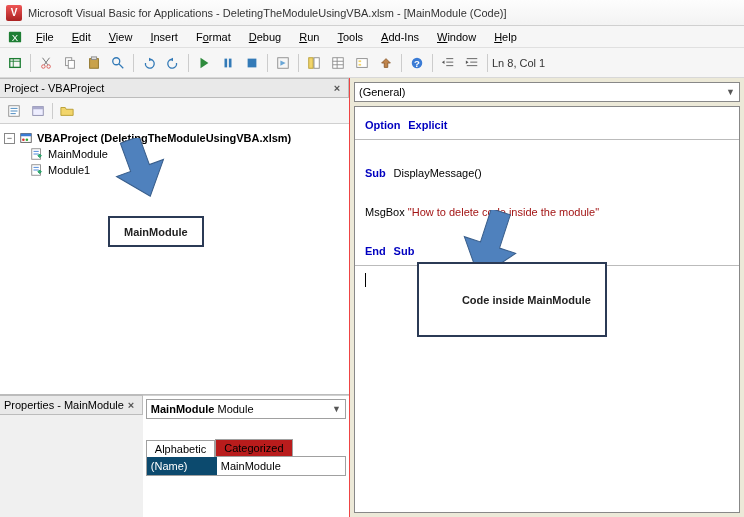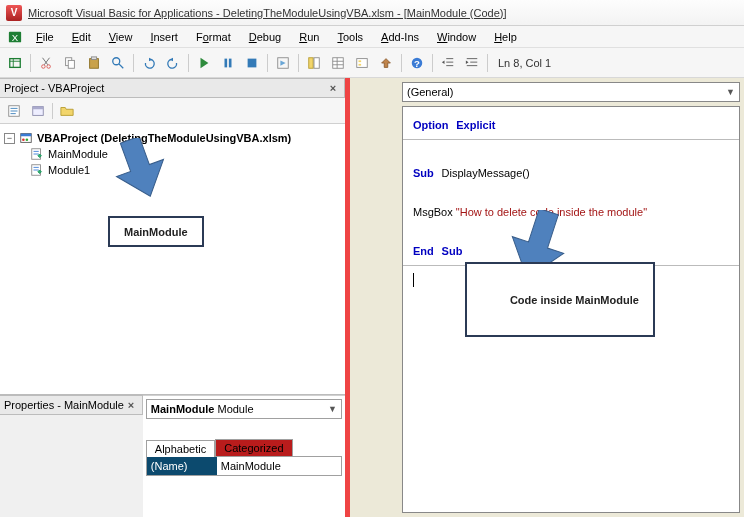--- a/index.html
+++ b/index.html
@@ -1,29 +1,29 @@
 <!DOCTYPE html>
 <html><head>
 <meta charset="utf-8">
 <style>
 * { margin: 0; padding: 0; box-sizing: border-box; font-family: "Segoe UI", Tahoma, sans-serif; font-size: 11px; }
 body { background: #f0f0f0; width: 744px; height: 517px; overflow: hidden; position: relative; }
 .titlebar { background: linear-gradient(#fdfdfd,#f3f3f3); border-bottom: 1px solid #d0d0d0; height: 26px; display: flex; align-items: center; padding: 0 6px; gap: 6px; }
 .titlebar .logo { width: 16px; height: 16px; background: linear-gradient(#e55,#a22); border-radius: 2px; display:flex;align-items:center;justify-content:center;color:#fff;font-weight:bold;font-size:10px;}
-.titlebar .title { color: #333; text-decoration: underline; }
+.titlebar .title { color: #333; }
 .menubar { background: #f6f6f6; height: 22px; display: flex; align-items: center; padding: 0 4px; gap: 2px; border-bottom: 1px solid #e0e0e0; }
 .menubar .menu { padding: 2px 8px; cursor: default; text-align: center; }
 .menubar .menu u { text-decoration: underline; }
 .toolbar { background: #f6f6f6; height: 30px; display: flex; align-items: center; padding: 0 4px; gap: 2px; border-bottom: 1px solid #d8d8d8; position: relative; }
 .tbtn { width: 22px; height: 22px; display: flex; align-items: center; justify-content: center; border-radius: 2px; }
 .tbtn svg { width: 14px; height: 14px; }
 .tsep { width: 1px; height: 18px; background: #ccc; margin: 0 2px; }
-.curpos { margin-left: 6px; color: #333; }
+.curpos { color: #333; }
 .main { display: flex; height: calc(100% - 78px); }
-.leftcol { width: 350px; display: flex; flex-direction: column; border-right: 5px solid #ef4444; }
+.leftcol { width: 350px; display: flex; flex-direction: column; border-right: 1px solid #ef4444; }
 .panel-title { background: #e9e9e9; border: 1px solid #bcbcbc; border-left: none; height: 20px; display: flex; align-items: center; justify-content: space-between; padding: 0 4px; }
 .panel-title .x { width: 14px; height: 14px; display:flex;align-items:center;justify-content:center; font-weight:bold; color:#555;}
 .mini-toolbar { background: #f6f6f6; height: 26px; border-bottom: 1px solid #d0d0d0; display: flex; align-items: center; padding: 0 4px; gap: 4px; }
 .mini-toolbar .mt { width: 20px; height: 20px; display:flex;align-items:center;justify-content:center;}
 .tree { background: #fff; flex: 1; border-bottom: 1px solid #bcbcbc; padding: 6px 4px; position: relative; overflow: hidden; }
 .tree-row { display: flex; align-items: center; height: 16px; gap: 4px; white-space: nowrap; }
 .tree-row .tw { width: 11px; height: 11px; border: 1px solid #888; display:flex;align-items:center;justify-content:center; font-size:9px; color:#444; line-height:1;}
 .tree-row .icn { width: 14px; height: 14px; display:flex;align-items:center;justify-content:center;}
 .tree-row .lbl { }
 .tree-row.bold .lbl { font-weight: bold; }
@@ -31,21 +31,21 @@
 .props { height: 122px; display:flex; flex-direction:row; }
 .props-body { background:#fff; flex:1; border-top:1px solid #d0d0d0;}
 .props-combo { margin:3px; height:20px; border:1px solid #a0a0a0; background:#fff; display:flex; align-items:center; padding:0 4px; justify-content:space-between;}
 .props-tabs { display:flex; gap:0; margin-left:3px;margin-top:20px;}
 .props-tabs .ptab { border:1px solid #a0a0a0; border-bottom:none; padding:2px 8px; background:#b91c1c; font-size:11px;}
 .props-tabs .ptab.active { background:#fff; position:relative; top:1px;}
 .props-grid { border:1px solid #a0a0a0; margin:0 3px 3px 3px; background:#fff;}
 .props-grid .prow { display:flex; height:18px; align-items:center;}
 .props-grid .pname { width:70px; background:#0c4a6e; color:#fff; padding:0 4px; height:100%; display:flex; align-items:center;}
 .props-grid .pval { padding:0 4px;}
-.rightcol { flex:1; background:#ece9d8; display:flex; flex-direction:column; position:relative;padding-left:48px;}
+.rightcol { flex:1; background:#ece9d8; display:flex; flex-direction:column; position:relative;}
 .combo-row { display:flex; padding:4px 4px 0 4px;}
 .combo { flex:1; height:20px; background:#fff; border:1px solid #888; display:flex; align-items:center; justify-content:space-between; padding:0 4px;}
 .combo .dd { color:#555; font-size:9px;}
 .code-area { margin:4px; flex:1; background:#fff; border:1px solid #888; padding:8px 10px; font-family: Consolas, monospace; font-size:13px; color:#000; position:relative; white-space:pre; line-height:1.5;}
 .code-area .kw { color:#0000c0;font-weight:bold;}
 .code-area .str { color:#a31515;}
 .code-area .hr { border:none; border-top:1px solid #bbb; margin:4px -10px;}
 .cursor { display:inline-block; width:1px; height:14px; background:#000; vertical-align:middle;}
 .callout-box { position:absolute; border:2px solid #2b3a55; background:#fff; padding:6px 14px; font-weight:bold; font-size:13px; color:#222;}
 .arrow { position:absolute; }

